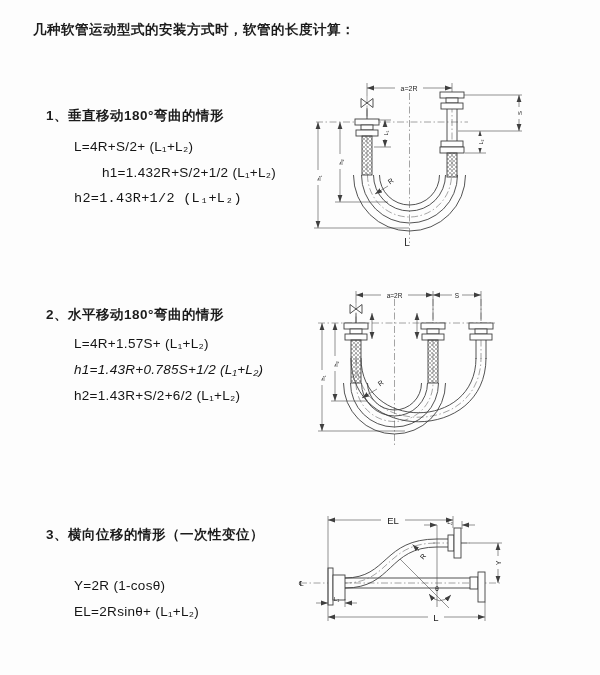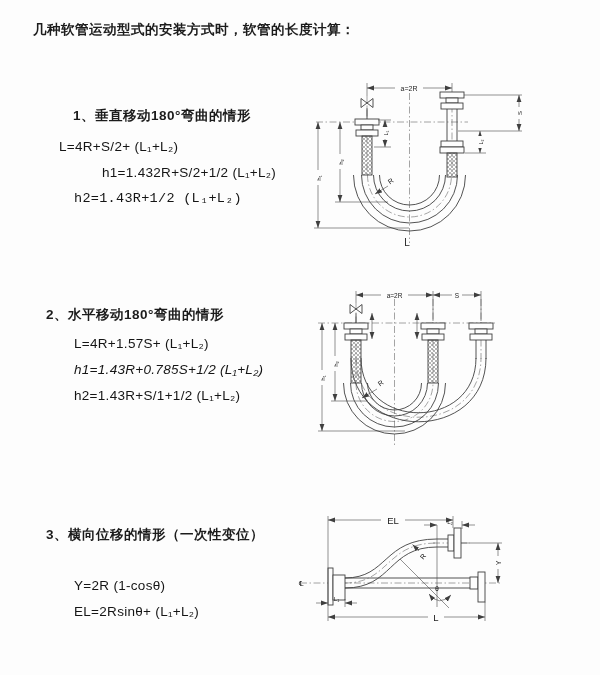--- a/index.html
+++ b/index.html
@@ -20,29 +20,29 @@
   .fitting{fill:#fdfdfd;stroke:#3f3f3f;stroke-width:0.9;}
   .bgpatch{fill:#fdfdfd;stroke:none;}
 </style>
 </head>
 <body>
 
 <div class="page" style="position:absolute;inset:0;">
 
   <div class="abs title" style="left:33px;top:21px;">几种软管运动型式的安装方式时，软管的长度计算：</div>
 
-  <div class="abs heading" style="left:46px;top:107px;margin-left:27px;">1、垂直移动180°弯曲的情形</div>
-  <div class="abs formula" style="left:59px;top:139px;">L=4R+S/2+ (L₁+L₂)</div>
+  <div class="abs heading" style="left:46px;top:107px;">1、垂直移动180°弯曲的情形</div>
+  <div class="abs formula" style="left:74px;top:139px;">L=4R+S/2+ (L₁+L₂)</div>
   <div class="abs formula" style="left:74px;top:165px;padding-left:28px;">h1=1.432R+S/2+1/2 (L₁+L₂)</div>
   <div class="abs formula" style="left:74px;top:191px;font-family:Liberation Mono, monospace;">h2=1.43R+1/2 (L₁+L₂)</div>
 
   <div class="abs heading" style="left:46px;top:306px;">2、水平移动180°弯曲的情形</div>
   <div class="abs formula" style="left:74px;top:336px;">L=4R+1.57S+ (L₁+L₂)</div>
   <div class="abs formula" style="left:74px;top:362px;font-style:italic;">h1=1.43R+0.785S+1/2 (L₁+L₂)</div>
-  <div class="abs formula" style="left:74px;top:388px;">h2=1.43R+S/1+1/2 (L₁+L₂)</div>
+  <div class="abs formula" style="left:74px;top:388px;">h2=1.43R+S/2+6/2 (L₁+L₂)</div>
 
   <div class="abs heading" style="left:46px;top:526px;">3、横向位移的情形（一次性变位）</div>
   <div class="abs formula" style="left:74px;top:578px;">Y=2R (1-cosθ)</div>
   <div class="abs formula" style="left:74px;top:604px;">EL=2Rsinθ+ (L₁+L₂)</div>
 
   <svg style="left:308px;top:75px;" width="285" height="180" viewBox="0 0 285 180">
     <defs>
       <marker id="arA" markerWidth="8" markerHeight="8" refX="7" refY="3" orient="auto-start-reverse" markerUnits="userSpaceOnUse">
         <path d="M0,0.6 L7,3 L0,5.4 Z" fill="#3f3f3f"></path>
       </marker>

